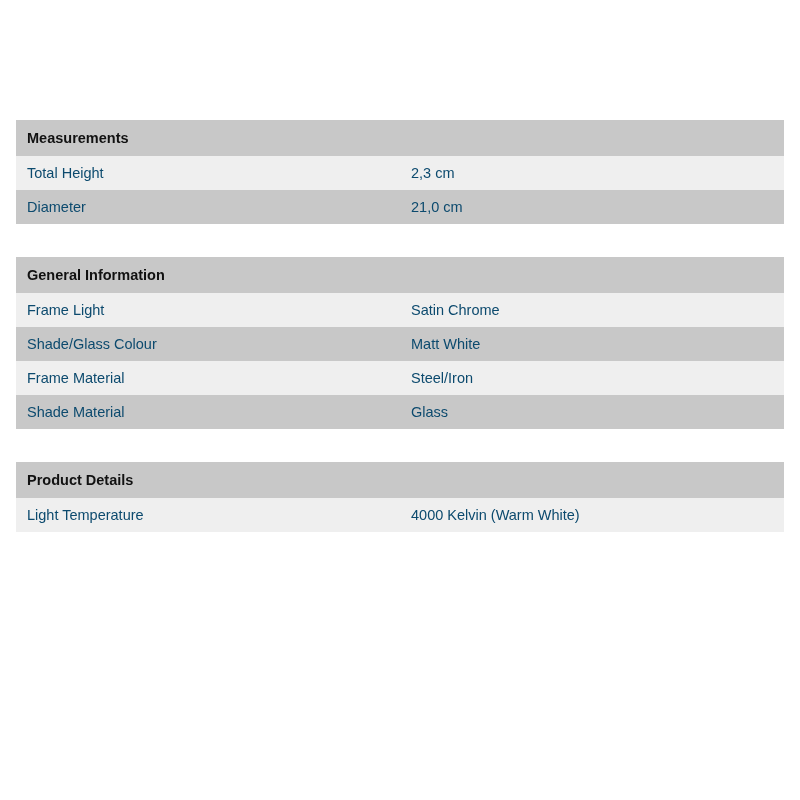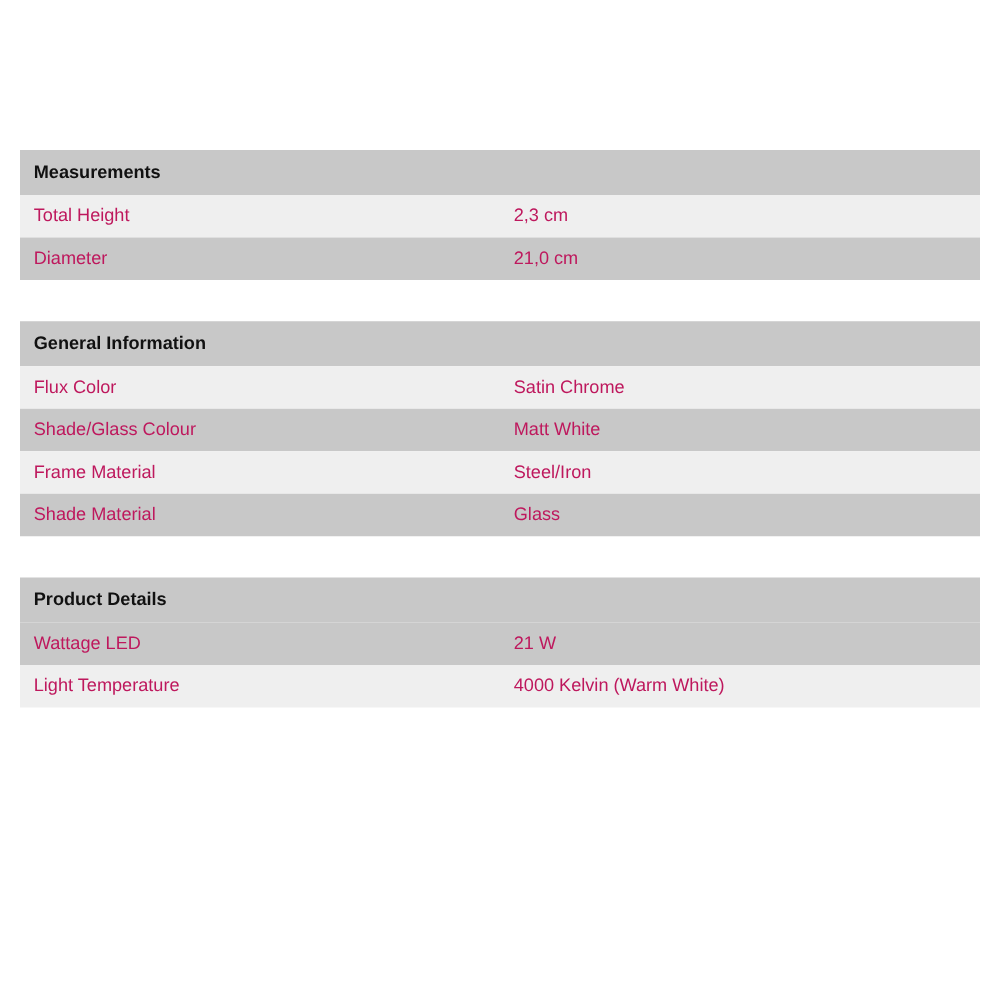--- a/index.html
+++ b/index.html
@@ -36,21 +36,21 @@
     font-weight: bold;
     padding: 10px 10px 10px 11px;
     line-height: 16px;
     color: #111111;
   }
   .spec-table td {
     font-size: 14.5px;
     font-weight: normal;
     padding: 9px 10px 9px 11px;
     line-height: 16px;
-    color: #be185d;
+    color: #0c4a6e;
     vertical-align: top;
   }
   .spec-table tbody tr.odd td {
     background: #efefef;
   }
   .spec-table tbody tr.even td {
     background: #c8c8c8;
   }
   .col-label {
     width: 390px;
@@ -83,21 +83,21 @@
   </table>
 
   <table class="spec-table">
     <thead>
       <tr>
         <th colspan="2">General Information</th>
       </tr>
     </thead>
     <tbody>
       <tr class="odd">
-        <td class="col-label">Flux Color</td>
+        <td class="col-label">Frame Light</td>
         <td class="col-value">Satin Chrome</td>
       </tr>
       <tr class="even">
         <td class="col-label">Shade/Glass Colour</td>
         <td class="col-value">Matt White</td>
       </tr>
       <tr class="odd">
         <td class="col-label">Frame Material</td>
         <td class="col-value">Steel/Iron</td>
       </tr>
@@ -108,24 +108,20 @@
     </tbody>
   </table>
 
   <table class="spec-table">
     <thead>
       <tr>
         <th colspan="2">Product Details</th>
       </tr>
     </thead>
     <tbody>
-      <tr class="even">
-        <td class="col-label">Wattage LED</td>
-        <td class="col-value">21 W</td>
-      </tr>
       <tr class="odd">
         <td class="col-label">Light Temperature</td>
         <td class="col-value">4000 Kelvin (Warm White)</td>
       </tr>
     </tbody>
   </table>
 
 </div>
 
 </body></html>

